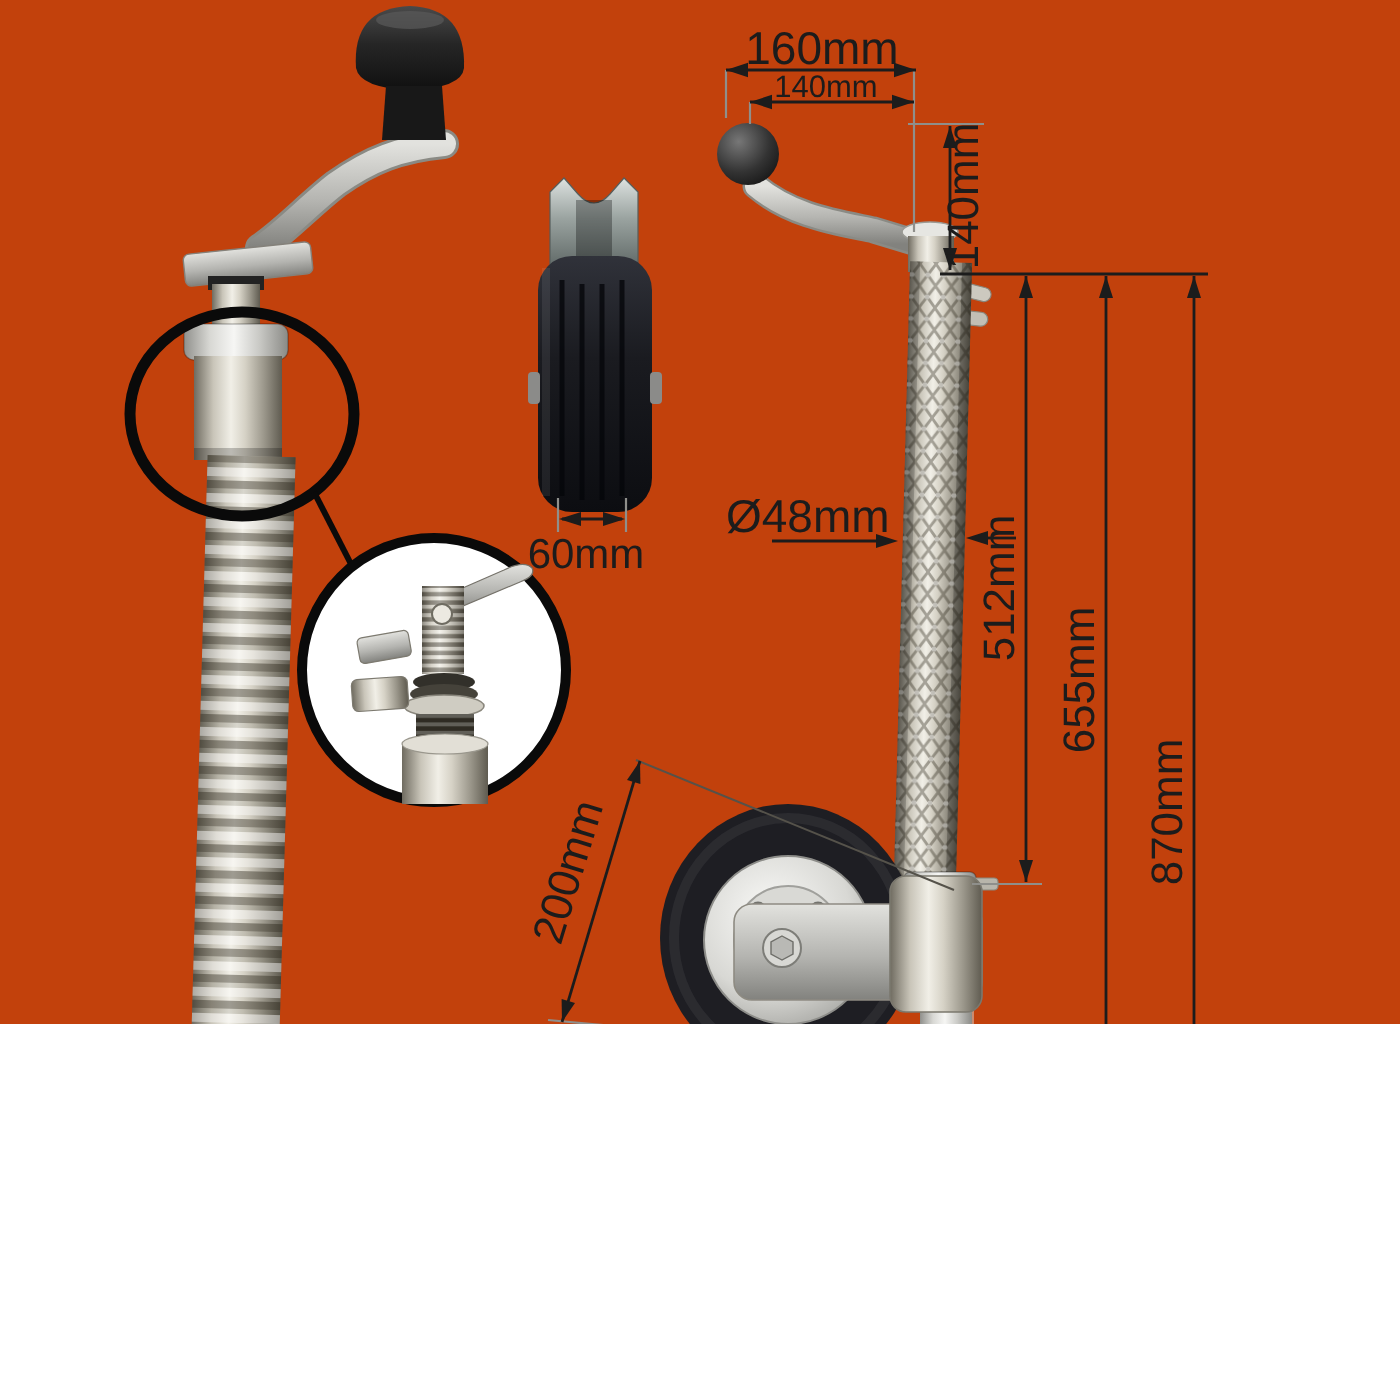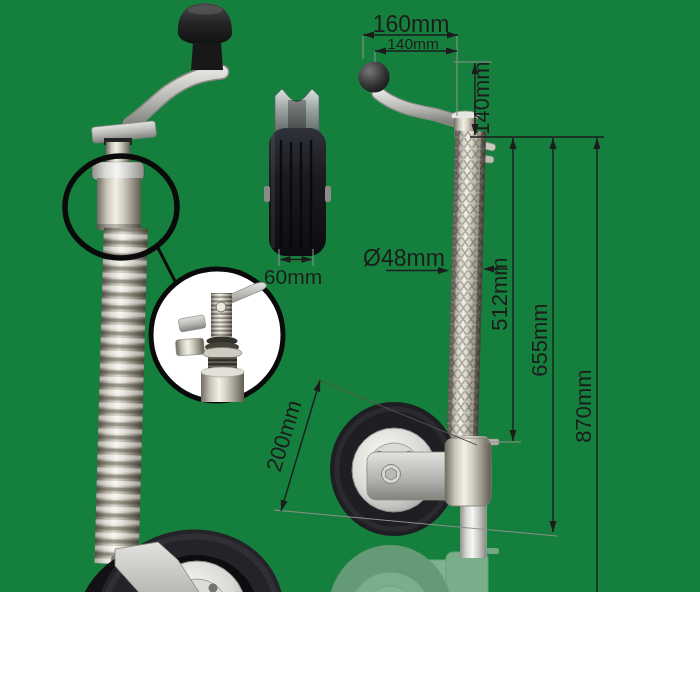--- a/index.html
+++ b/index.html
@@ -1,16 +1,16 @@
 <!DOCTYPE html>
 <html><head>
 <meta charset="utf-8">
 <style>
   html,body{margin:0;padding:0;background:#ffffff;}
-  .stage{width:700px;height:592px;background:#15803d;position:relative;overflow:hidden;
+  .stage{width:700px;height:512px;background:#c2410c;position:relative;overflow:hidden;
          font-family:"Liberation Sans", sans-serif;}
   svg{display:block}
   text{font-family:"Liberation Sans", sans-serif; fill:#1c1c1c;}
 </style>
 </head>
 <body>
 
 <div class="stage">
 <svg width="700" height="700" viewBox="0 0 700 700">
   <defs>

